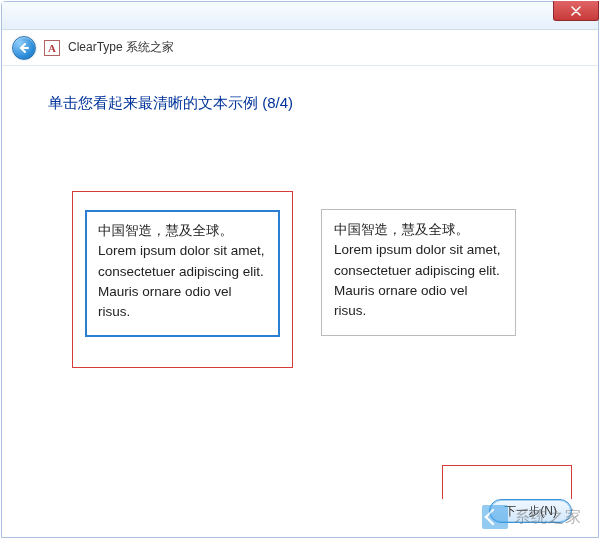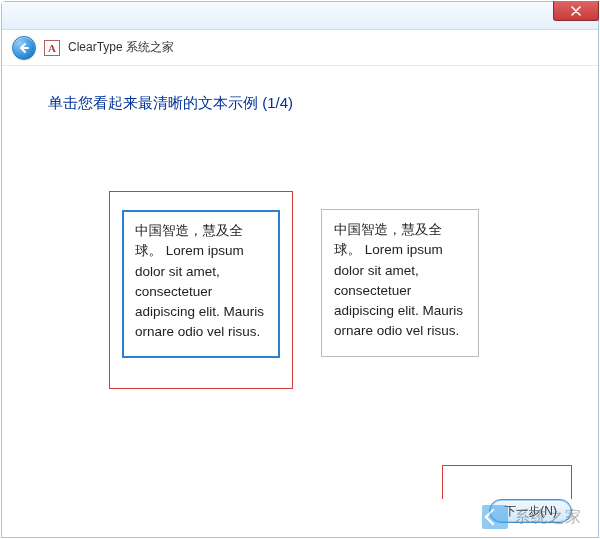--- a/index.html
+++ b/index.html
@@ -103,21 +103,21 @@
       justify-content: center;
       margin-top: 78px;
     }
     .sample-outline {
       padding: 18px 12px 30px 12px;
     }
     .sample-outline.marked {
       border: 1px solid #d83a3a;
     }
     .sample-box {
-      width: 158px;
+      width: 195px;
       border: 1px solid #bbb;
       padding: 10px 12px 14px 12px;
       font-size: 13.5px;
       color: #222;
       line-height: 1.5;
       background: #fff;
       cursor: pointer;
     }
     .sample-box.selected {
       border: 2px solid #2b7fd1;
@@ -209,21 +209,21 @@
       <svg viewBox="0 0 12 12">
         <path d="M7 2 L3 6 L7 10" stroke="#fff" stroke-width="2" fill="none" stroke-linecap="round" stroke-linejoin="round"></path>
         <path d="M3 6 H10" stroke="#fff" stroke-width="2" stroke-linecap="round"></path>
       </svg>
     </div>
     <div class="app-icon">A</div>
     <div class="app-title">ClearType 系统之家</div>
   </div>
 
   <div class="content">
-    <div class="heading">单击您看起来最清晰的文本示例 (1/4)</div>
+    <div class="heading">单击您看起来最清晰的文本示例 (8/4)</div>
 
     <div class="samples-row">
       <div class="sample-outline marked">
         <div class="sample-box selected" style="white-space: normal;">中国智造，慧及全球。 Lorem ipsum dolor sit amet, consectetuer adipiscing elit. Mauris ornare odio vel risus.</div>
       </div>
       <div class="sample-outline">
         <div class="sample-box" style="white-space: normal;">中国智造，慧及全球。 Lorem ipsum dolor sit amet, consectetuer adipiscing elit. Mauris ornare odio vel risus.</div>
       </div>
     </div>
 

